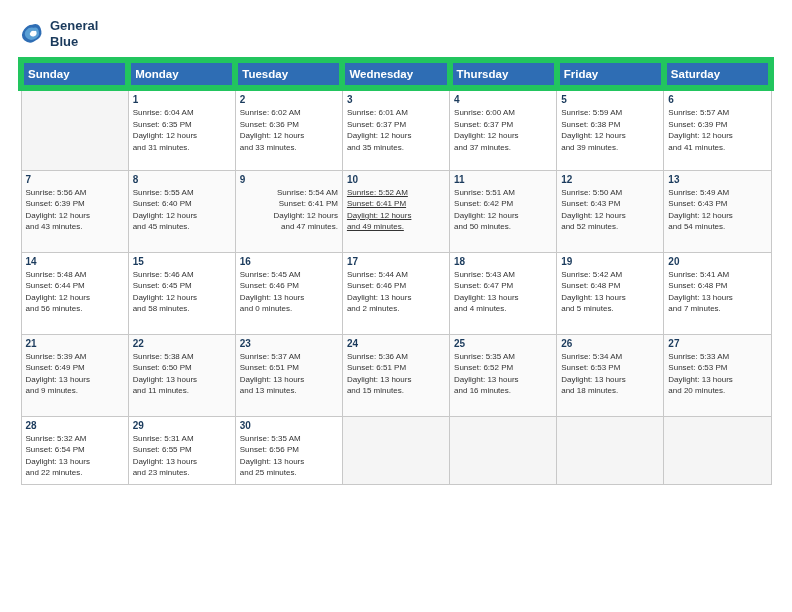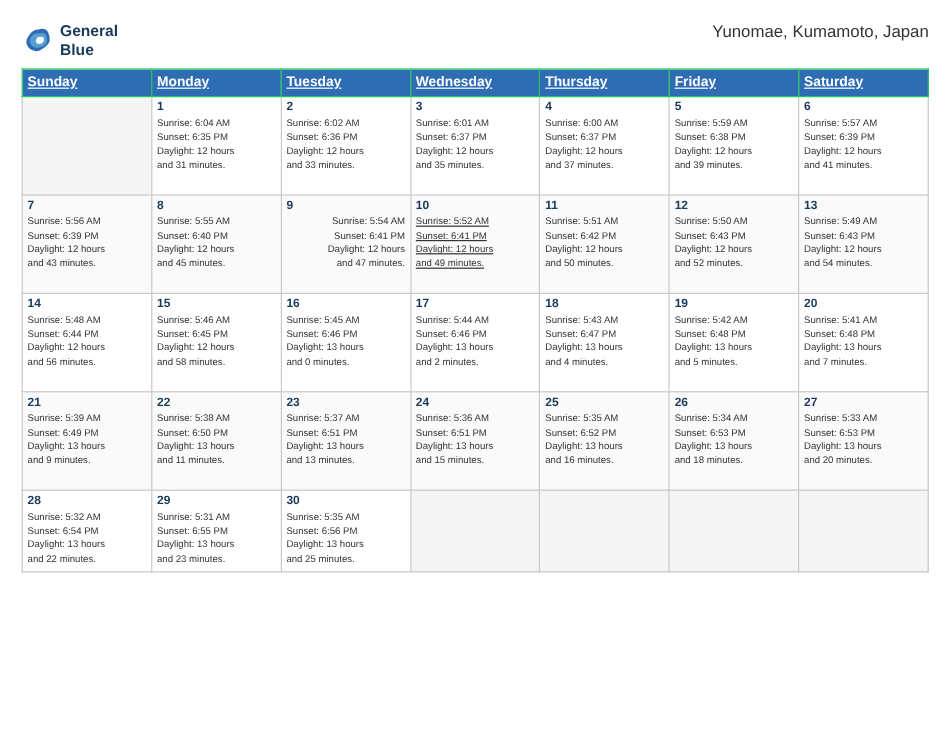--- a/index.html
+++ b/index.html
@@ -55,22 +55,21 @@
       border-collapse: collapse;
       flex: 1;
     }
     thead tr th {
       background-color: #2e6db4;
       color: #fff;
       font-size: 11.5px;
       font-weight: bold;
       padding: 5px 4px;
       text-align: left;
-      border: 1px solid #22c55e;
-      text-decoration: underline;
+      border: 6px solid #22c55e;
     }
     tbody tr td {
       border: 1px solid #c8c8c8;
       vertical-align: top;
       padding: 3px 4px;
       font-size: 8.5px;
       color: #222;
       background: #fff;
       width: calc(100% / 7);
       height: 82px;
@@ -108,21 +107,20 @@
         <path d="M18 6 Q28 2 30 14 Q32 22 20 28 Q14 31 8 26 Q2 20 8 12 Q12 6 18 6Z" fill="#2e6db4"></path>
         <path d="M20 10 Q26 8 27 16 Q28 22 20 25 Q14 27 10 22 Q7 17 11 13 Q14 9 20 10Z" fill="#5a9fd4"></path>
         <path d="M21 14 Q24 13 24 17 Q24 20 21 21 Q18 22 16 20 Q14 18 16 16 Q17 13 21 14Z" fill="#fff"></path>
       </svg>
       <div class="logo-text">
         <div>General</div>
         <div>Blue</div>
       </div>
     </div>
     <div class="title-block">
-      <div class="subtitle">Yunomae, Kumamoto, Japan</div>
     </div>
   </div>
 
   <table>
     <thead>
       <tr>
       <th>Sunday</th>
           <th>Monday</th>
           <th>Tuesday</th>
           <th>Wednesday</th>

